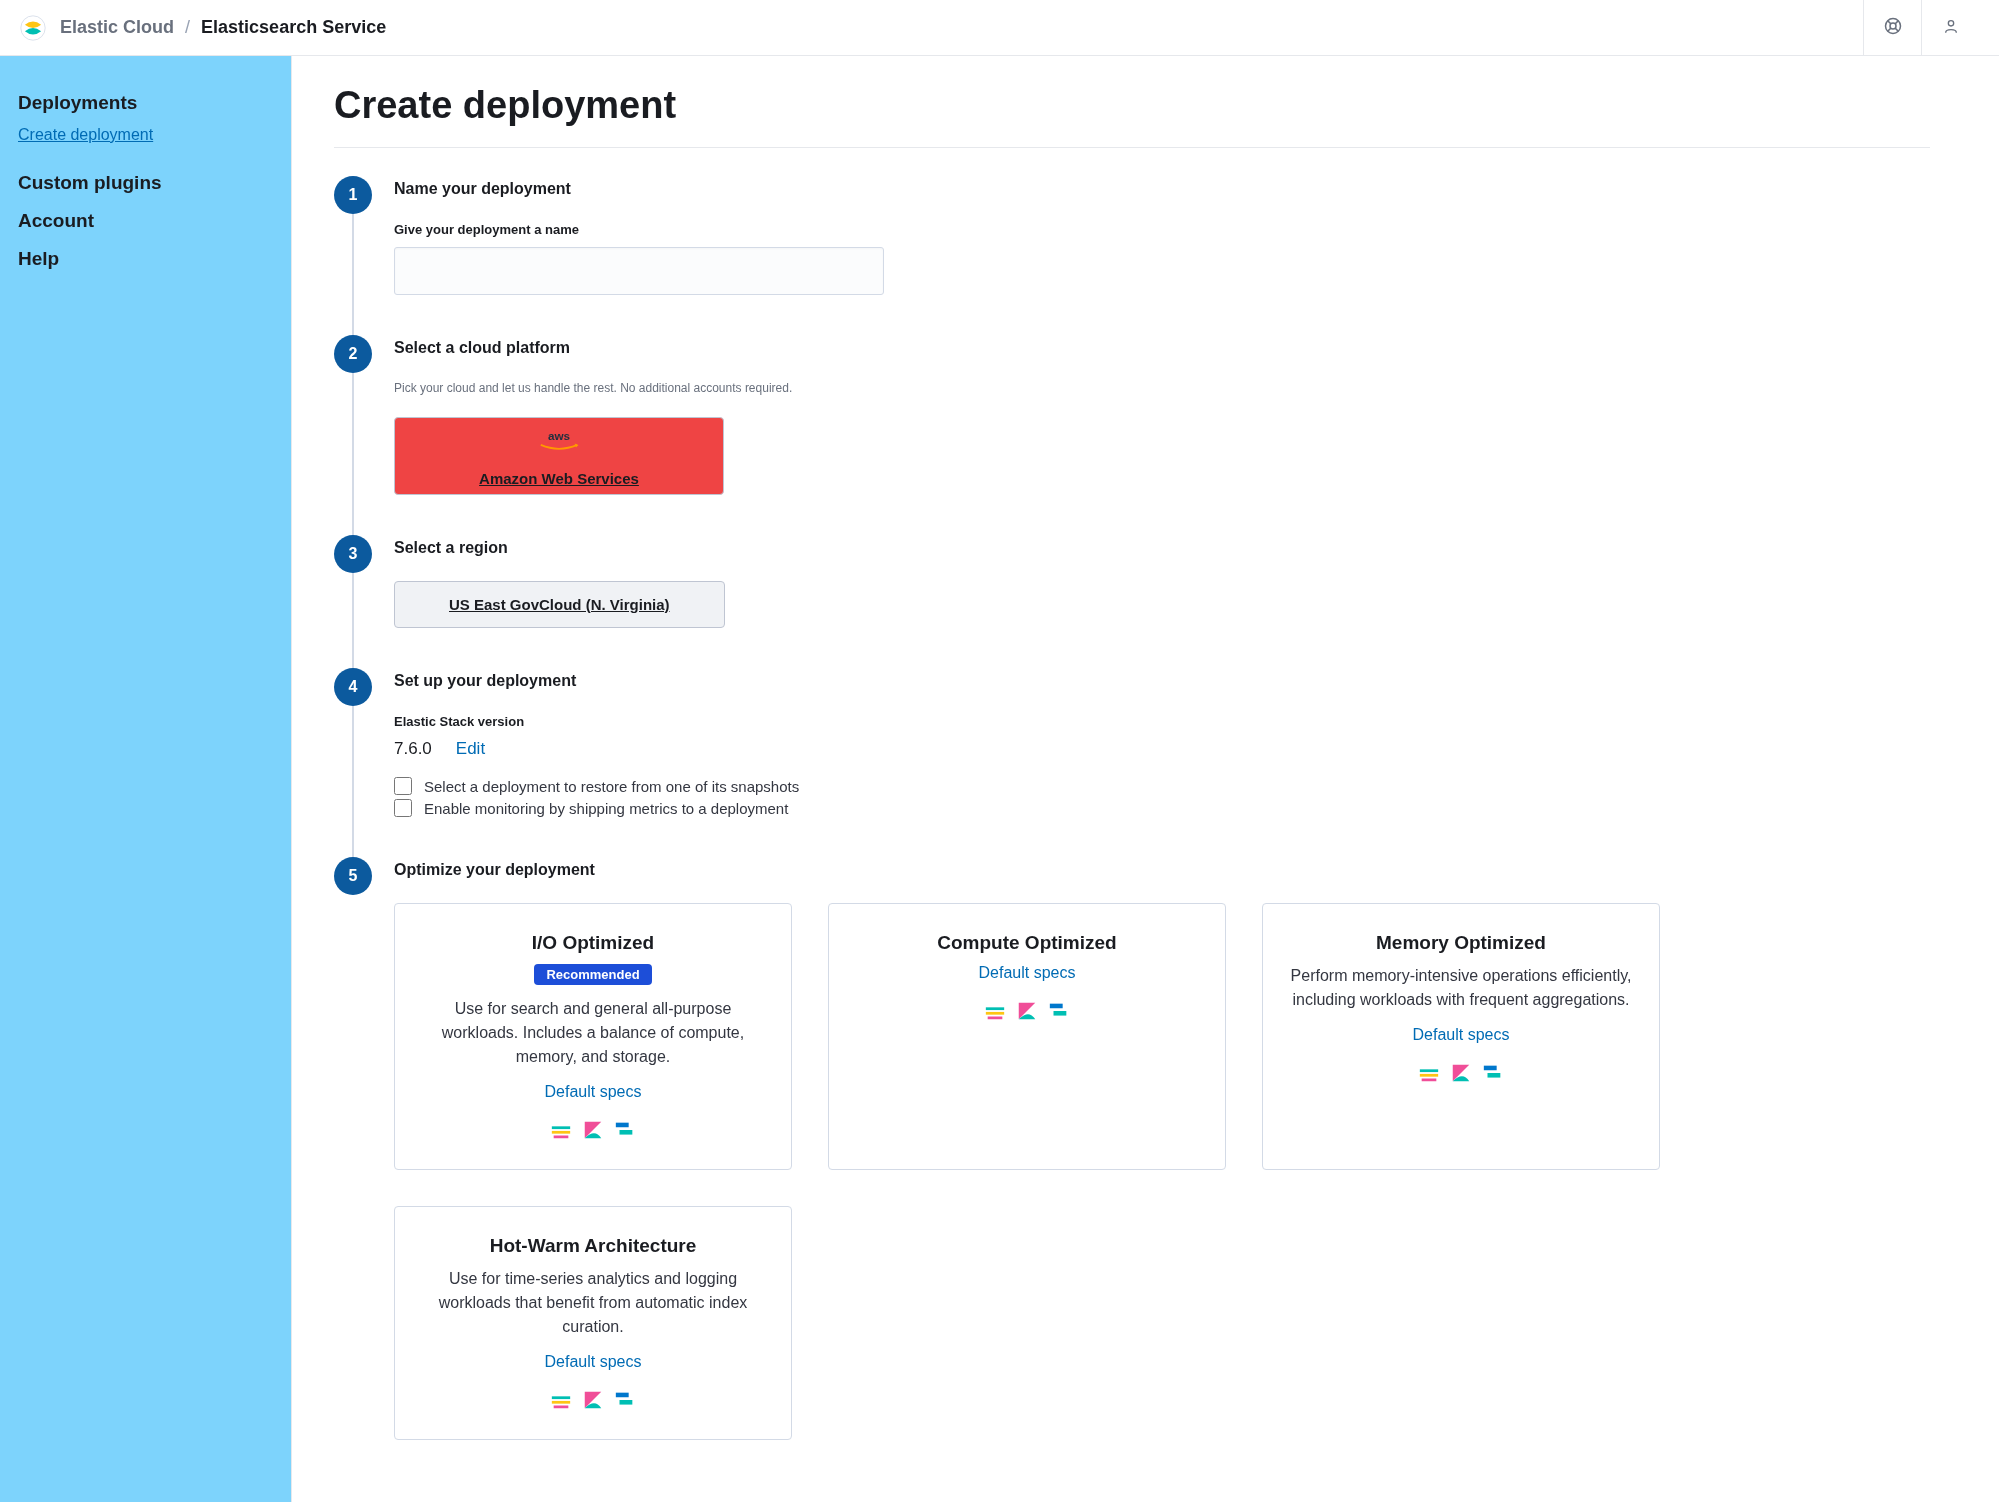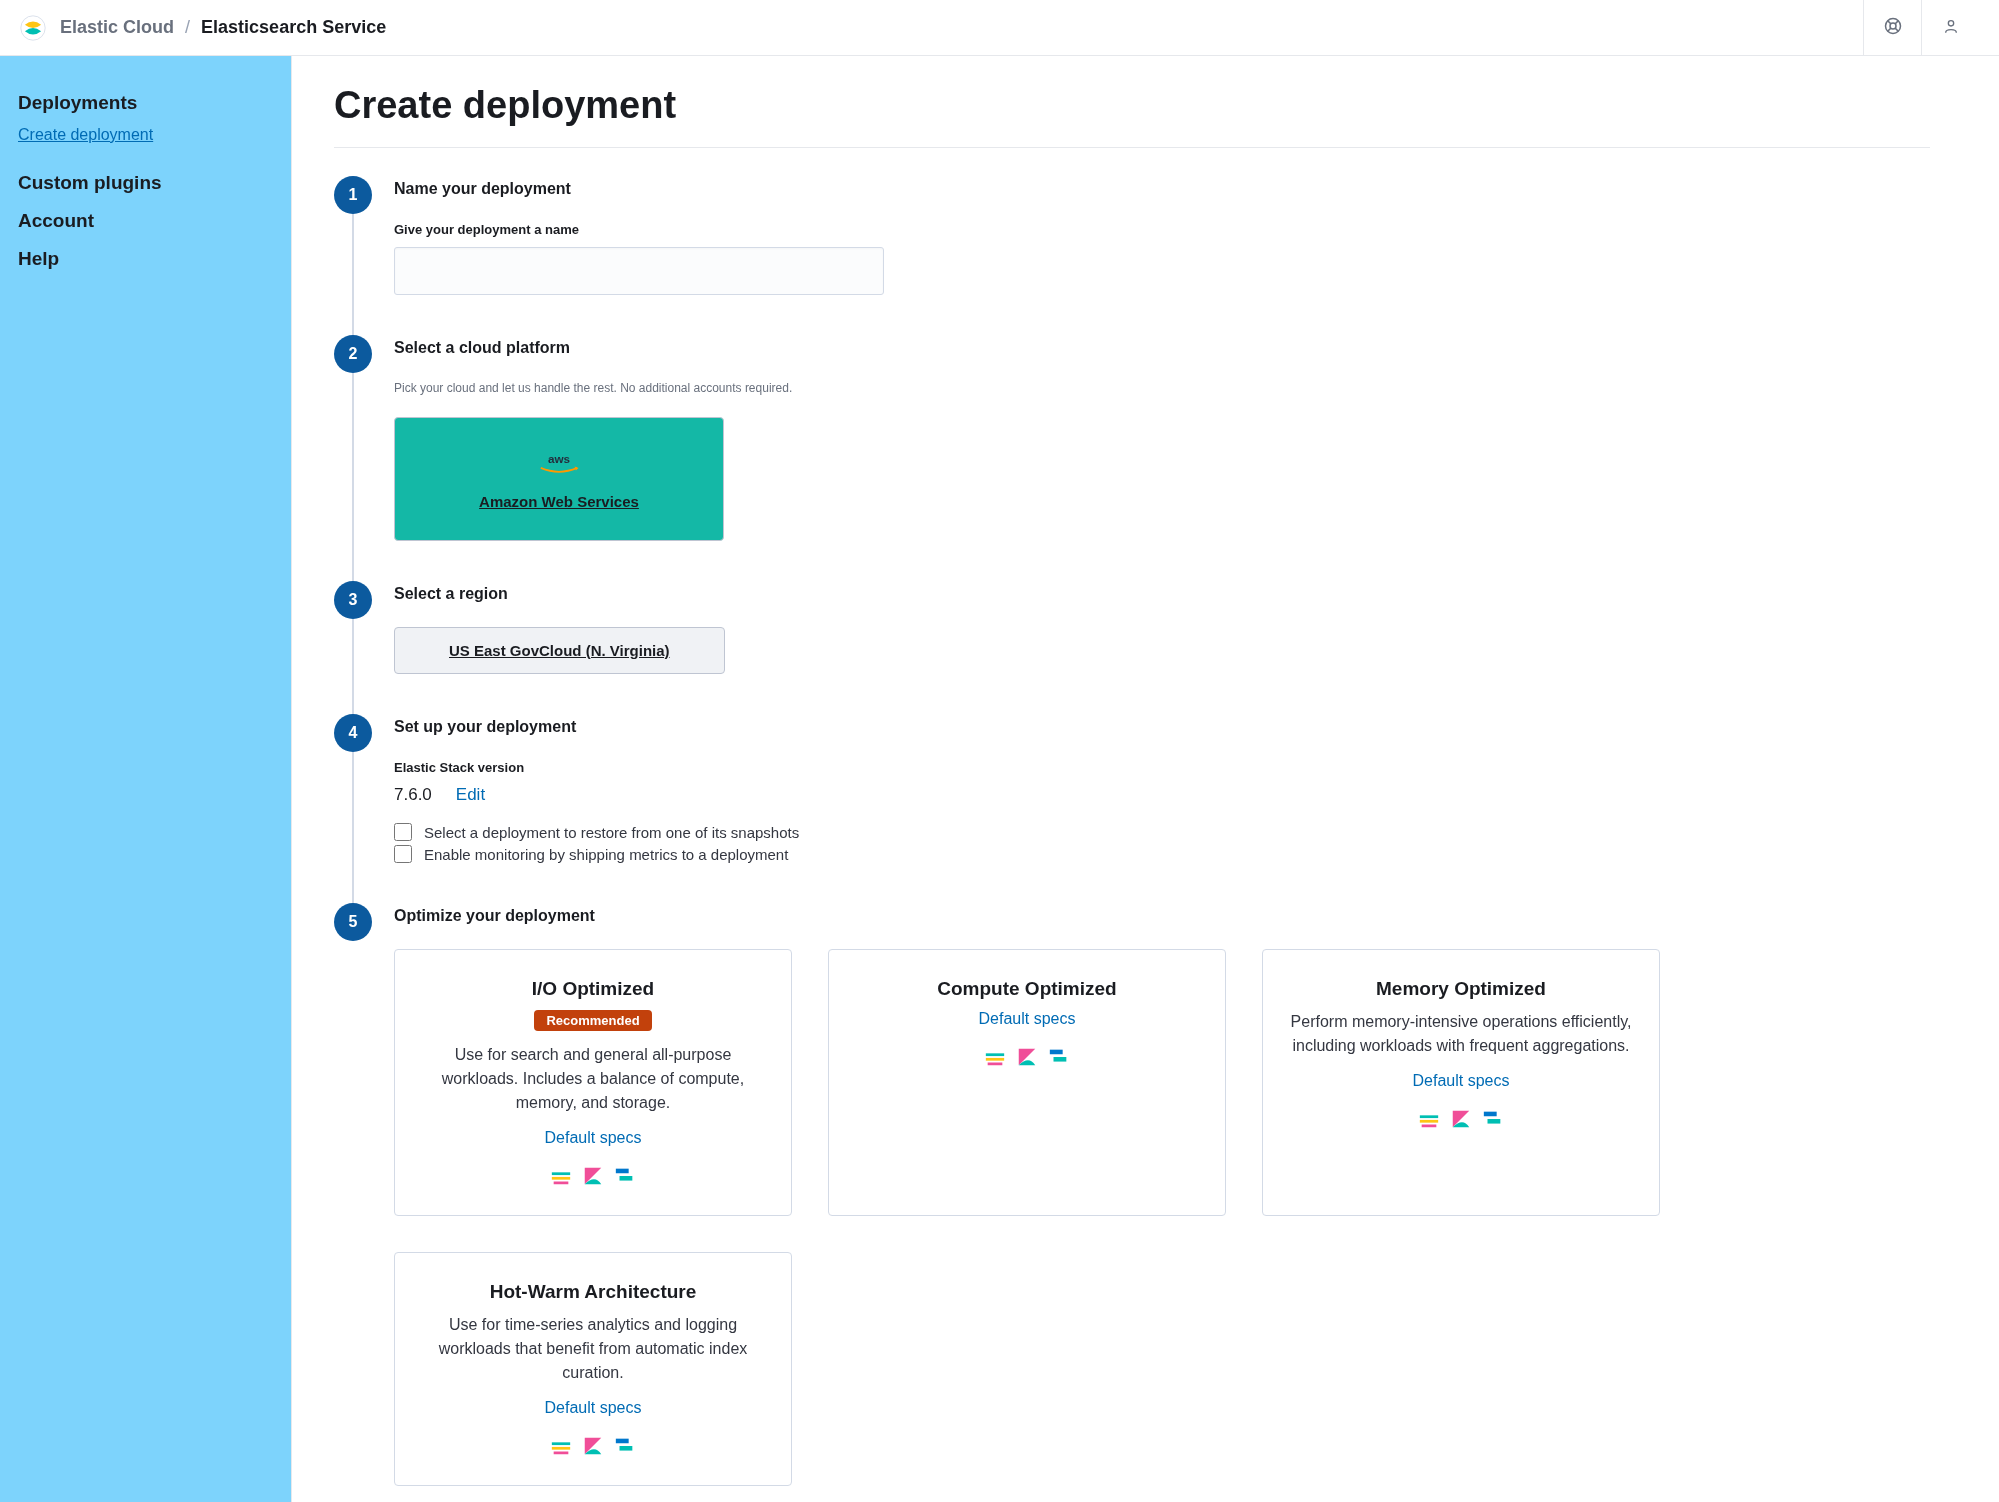--- a/index.html
+++ b/index.html
@@ -30,37 +30,37 @@
 .step::before { content: ""; position: absolute; left: 18px; top: 38px; bottom: -12px; width: 2px; background: #d3dae6; }
 .step:last-child::before { display: none; }
 .step-num { position: absolute; left: 0; top: 0; width: 38px; height: 38px; border-radius: 50%; background: #0c5a9e; color: #fff; font-size: 16px; font-weight: 600; display: flex; align-items: center; justify-content: center; }
 .step-title { font-size: 16px; font-weight: 700; margin-bottom: 24px; padding-top: 4px; }
 .step-sub { font-size: 12px; color: #69707d; margin-bottom: 22px; }
 
 
 .form-label { font-size: 13px; font-weight: 700; margin-bottom: 10px; display: block; }
 .text-input { width: 490px; height: 48px; border: 1px solid #d3dae6; border-radius: 3px; background: #fbfcfd; padding: 0 14px; font-size: 15px; box-shadow: inset 0 1px 2px rgba(0,0,0,.03); }
 
-.card-select { display: inline-block; min-width: 330px; padding: 30px 28px; border: 1px solid #bfc5d2; border-radius: 4px; background: #14b8a6; text-align: center; cursor: pointer; }
+.card-select { display: inline-block; min-width: 330px; padding: 7px 28px; border: 1px solid #bfc5d2; border-radius: 4px; background: #ef4444; text-align: center; cursor: pointer; }
 .card-select .provider-label { font-size: 15px; font-weight: 700; text-decoration: underline; margin-top: 10px; }
 
 .pill-select { display: inline-block; padding: 14px 54px; border: 1px solid #bfc5d2; border-radius: 4px; background: #f0f2f5; font-size: 15px; font-weight: 700; text-decoration: underline; cursor: pointer; }
 
 .inline-row { display: flex; align-items: center; gap: 24px; }
 .version-val { font-size: 17px; }
 .link { color: #006bb4; cursor: pointer; font-size: 17px; }
 
 .check-row { display: flex; align-items: center; gap: 12px; margin-top: 14px; font-size: 15px; color: #343741; }
 .check-row input[type=checkbox] { width: 18px; height: 18px; border: 1px solid #c9cfda; border-radius: 3px; }
 
 
 .cards { display: flex; gap: 36px; flex-wrap: wrap; }
 .opt-card { width: 398px; border: 1px solid #d3dae6; border-radius: 4px; padding: 28px 22px; text-align: center; cursor: pointer; }
 .opt-card h3 { font-size: 19px; font-weight: 700; margin-bottom: 10px; }
-.badge { display: inline-block; padding: 3px 12px; background: #c2410c; color: #fff; font-size: 13px; font-weight: 700; border-radius: 4px; margin-bottom: 12px; }
+.badge { display: inline-block; padding: 3px 12px; background: #1d4ed8; color: #fff; font-size: 13px; font-weight: 700; border-radius: 4px; margin-bottom: 12px; }
 .opt-desc { font-size: 16px; color: #343741; line-height: 1.5; margin-bottom: 14px; }
 .specs-link { color: #006bb4; font-size: 16px; cursor: pointer; }
 .products { margin-top: 18px; display: flex; justify-content: center; gap: 10px; }
 .prod-icon { width: 22px; height: 22px; }
 
 
 body::-webkit-scrollbar { width: 12px; }
 body::-webkit-scrollbar-thumb { background: #c9cfda; border-radius: 6px; }
 </style>
 </head>

